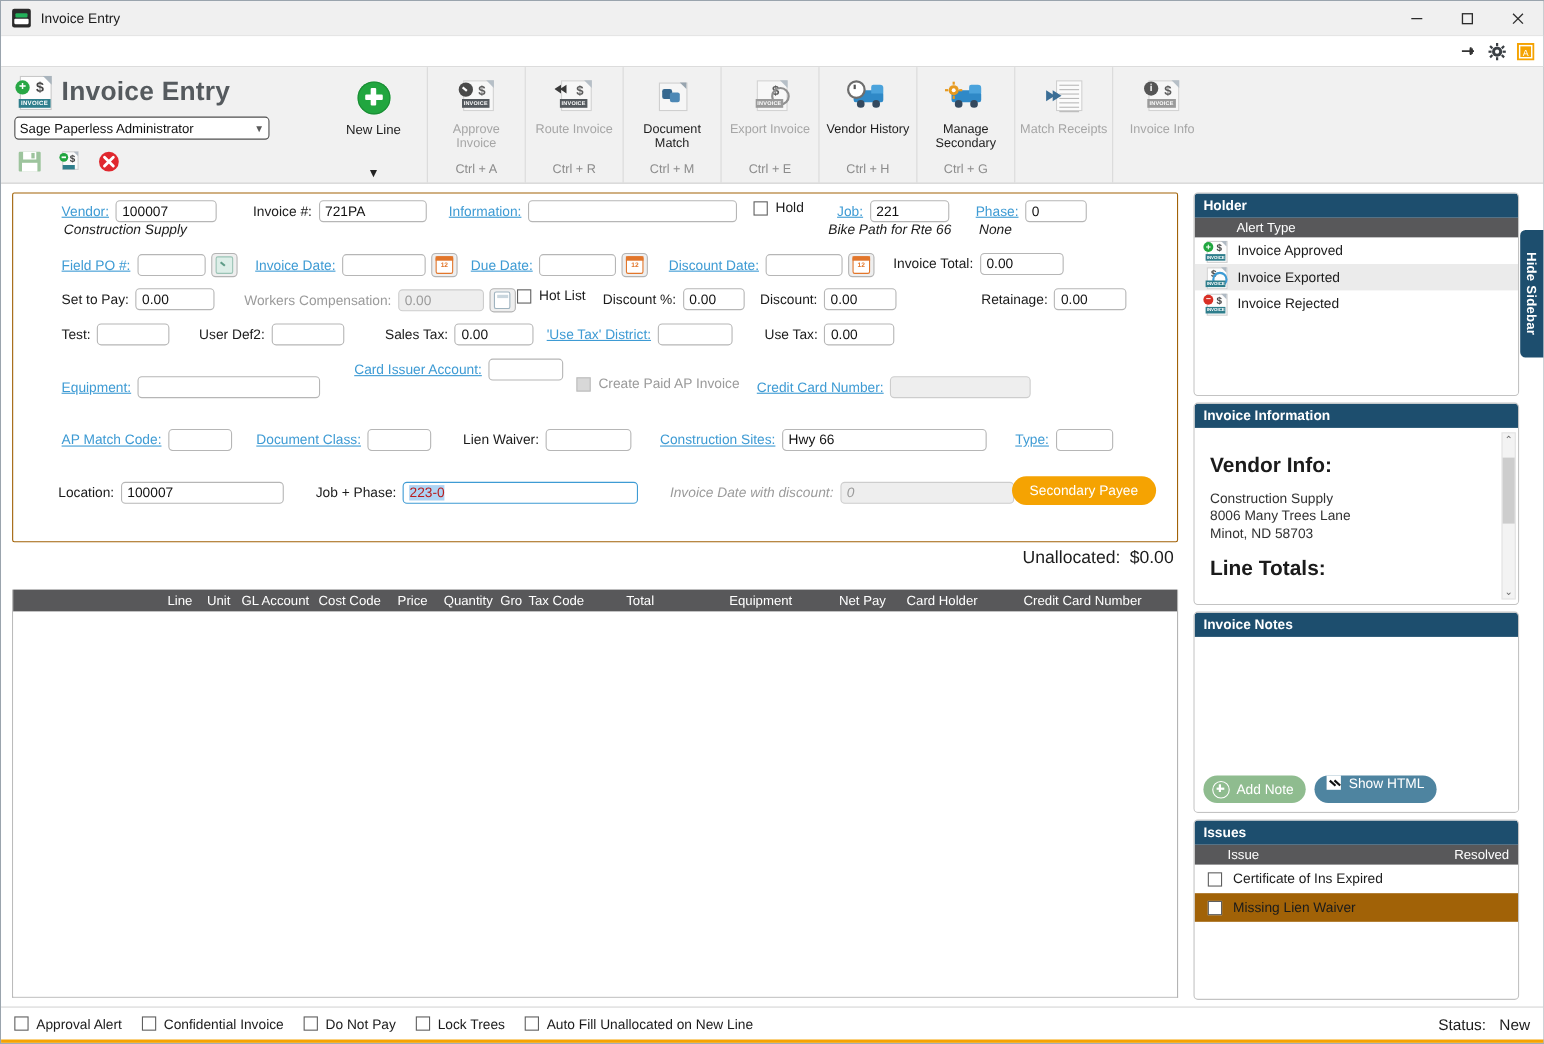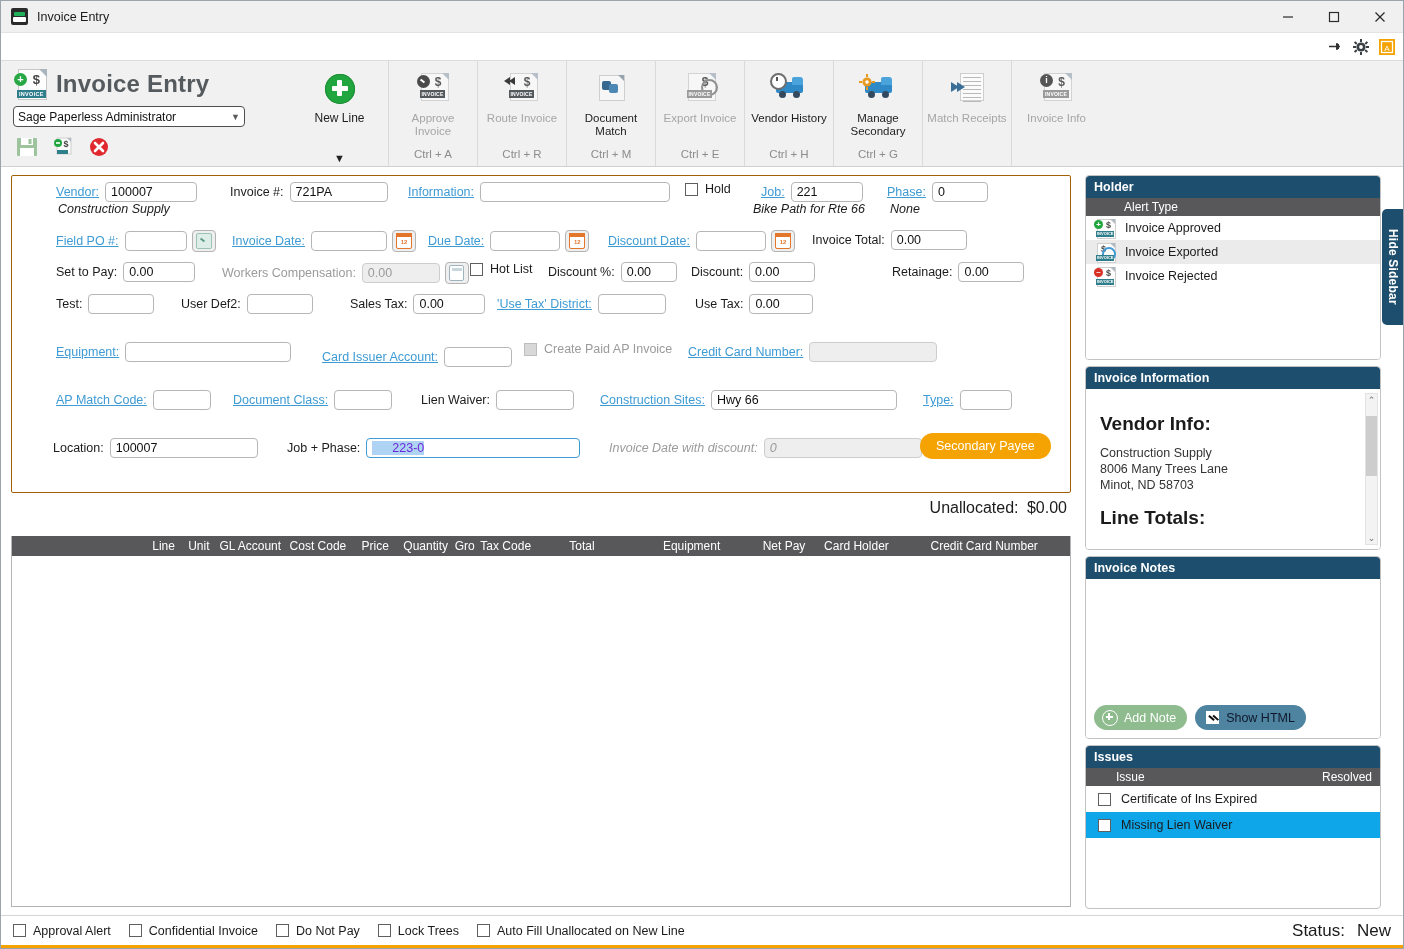--- a/index.html
+++ b/index.html
@@ -175,21 +175,21 @@
   .lbl.link{color:#3e9bd4;text-decoration:underline;cursor:pointer;}
   .lbl.dim{color:#9b9b9b;}
   .sub{font-size:12.5px;font-style:italic;color:#1b1b1b;white-space:nowrap;}
   .inp{
     border:1px solid #b6b6b6;border-radius:4px;background:#fff;height:20px;
     box-sizing:border-box;padding:0 5px;font-size:12.5px;color:#111;
     display:flex;align-items:center;white-space:nowrap;overflow:hidden;
   }
   .inp.ro{background:#eeeeee;color:#9b9b9b;border-color:#cdcdcd;}
   .inp.focus{border-color:#3e9bd4;}
-  .sel{background:#aed3f3;color:#6d28d9;padding-left:20px;}
+  .sel{background:#aed3f3;color:#b91c1c;}
   .btn-sq{
     width:22px;height:20px;border:1px solid #b3b3b3;border-radius:4px;background:#efefef;
     display:flex;align-items:center;justify-content:center;
   }
   .cal{
     width:14px;height:14px;border:1.6px solid #e2762b;border-radius:2px;position:relative;background:#fff;
   }
   .cal:before{content:"";position:absolute;left:-1px;top:-1px;right:-1px;height:4px;background:#e2762b;}
   .cal span{position:absolute;left:1px;top:4px;right:1px;text-align:center;font-size:6px;color:#e2762b;font-weight:bold;line-height:8px;}
   .calcico{width:13px;height:14px;border:1.3px solid #9fb3bf;border-radius:2px;background:#fff;position:relative;}
@@ -264,48 +264,48 @@
   .notes-body{flex:1;background:#fff;position:relative;}
   .notes-btns{position:absolute;left:8px;bottom:8px;display:flex;gap:8px;}
   .btn-green{
     background:#8fbc8f;color:#fff;border-radius:14px;height:25px;padding:0 11px 0 8px;
     display:flex;align-items:center;gap:6px;font-size:12.5px;
   }
   .btn-green .cp{width:14px;height:14px;border-radius:50%;border:1.6px solid #fff;position:relative;}
   .btn-green .cp:before{content:"";position:absolute;left:5px;top:2.5px;width:2px;height:7px;background:#fff;}
   .btn-green .cp:after{content:"";position:absolute;left:2.5px;top:5px;width:7px;height:2px;background:#fff;}
   .btn-blue{
-    background:#4e84a0;color:#0f172a;border-radius:14px;height:25px;padding:0 11px;
-    display:flex;align-items:center;gap:7px;font-size:12.5px;
+    background:#4e84a0;color:#ffffff;border-radius:14px;height:25px;padding:0 11px;
+    display:flex;align-items:flex-start;gap:7px;font-size:12.5px;
   }
   .btn-blue .chk{width:13px;height:13px;background:#fff;position:relative;}
   .btn-blue .chk:after{content:"";position:absolute;left:2px;top:6px;width:7px;height:2px;background:#111;transform:rotate(42deg);box-shadow:3px -3px 0 0 #111;}
 
   .issue-row{
     display:flex;align-items:center;gap:10px;padding:5px 8px;font-size:12.5px;height:26px;box-sizing:border-box;
   }
-  .issue-row.alt{background:#0ea5e9;}
+  .issue-row.alt{background:#a16207;}
   .issue-row .cbx{margin-left:4px;}
 
   .hide-tab{
     position:absolute;right:0;top:42px;width:21px;height:116px;
     background:#1d4e6e;border-radius:5px 0 0 5px;color:#fff;
     display:flex;align-items:center;justify-content:center;
   }
   .hide-tab span{
     writing-mode:vertical-rl;font-size:12px;font-weight:bold;letter-spacing:.2px;
   }
 
   
   .statusbar{
     height:29px;min-height:29px;border-top:1px solid #d5d5d5;background:#fff;
     display:flex;align-items:center;padding:0 12px;gap:0;
   }
   .sb-item{display:flex;align-items:center;gap:7px;margin-right:18px;font-size:12.5px;color:#1b1b1b;white-space:nowrap;}
-  .sb-right{margin-left:auto;display:flex;align-items:center;gap:12px;font-size:17px;}
+  .sb-right{margin-left:auto;display:flex;align-items:center;gap:12px;font-size:14px;}
   .accent-line{height:3px;background:#f5a302;width:100%;}
 </style>
 </head>
 <body>
 
 <div class="app">
 
   <div class="titlebar">
     <div class="tb-icon"></div>
     <div class="tb-title">Invoice Entry</div>
@@ -688,21 +688,21 @@
         </div>
         <div class="frow" style="left:683px;top:118px;">
           <span class="lbl">Use Tax:</span>
           <span class="inp" style="width:64px;margin-left:6px;">0.00</span>
         </div>
 
         <div class="frow" style="left:44px;top:166px;">
           <span class="lbl link">Equipment:</span>
           <span class="inp" style="width:166px;margin-left:6px;"></span>
         </div>
-        <div class="frow" style="left:310px;top:171px;">
+        <div class="frow" style="left:310px;top:150px;">
           <span class="lbl link">Card Issuer Account:</span>
           <span class="inp" style="width:68px;margin-left:6px;"></span>
         </div>
         <div class="frow" style="left:512px;top:166px;">
           <span class="cbx dis"></span>
           <span class="lbl dim" style="margin-left:7px;">Create Paid AP Invoice</span>
         </div>
         <div class="frow" style="left:676px;top:166px;">
           <span class="lbl link">Credit Card Number:</span>
           <span class="inp ro" style="width:128px;margin-left:6px;"></span>

